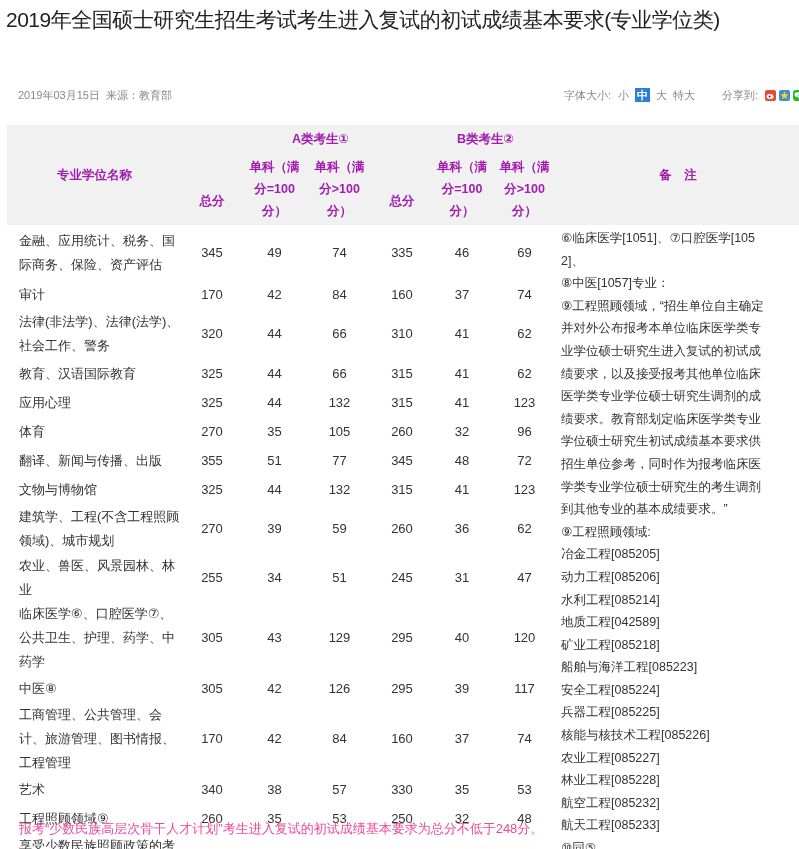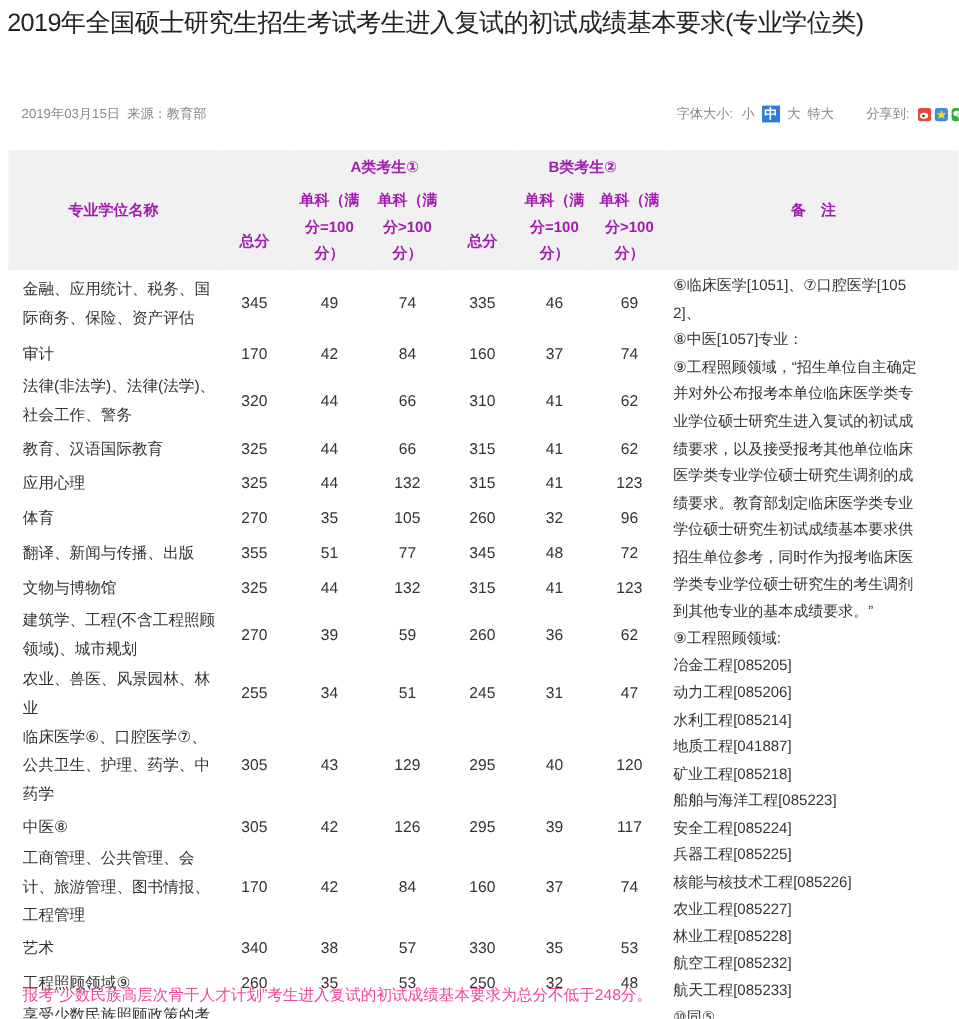--- a/index.html
+++ b/index.html
@@ -124,21 +124,21 @@
             <span class="note-line">医学类专业学位硕士研究生调剂的成</span>
             <span class="note-line">绩要求。教育部划定临床医学类专业</span>
             <span class="note-line">学位硕士研究生初试成绩基本要求供</span>
             <span class="note-line">招生单位参考，同时作为报考临床医</span>
             <span class="note-line">学类专业学位硕士研究生的考生调剂</span>
             <span class="note-line">到其他专业的基本成绩要求。”</span>
             <span class="note-line">⑨工程照顾领域:</span>
             <span class="note-line">冶金工程[085205]</span>
             <span class="note-line">动力工程[085206]</span>
             <span class="note-line">水利工程[085214]</span>
-            <span class="note-line">地质工程[041887]</span>
+            <span class="note-line">地质工程[042589]</span>
             <span class="note-line">矿业工程[085218]</span>
             <span class="note-line">船舶与海洋工程[085223]</span>
             <span class="note-line">安全工程[085224]</span>
             <span class="note-line">兵器工程[085225]</span>
             <span class="note-line">核能与核技术工程[085226]</span>
             <span class="note-line">农业工程[085227]</span>
             <span class="note-line">林业工程[085228]</span>
             <span class="note-line">航空工程[085232]</span>
             <span class="note-line">航天工程[085233]</span>
             <span class="note-line">⑩同⑤</span>

